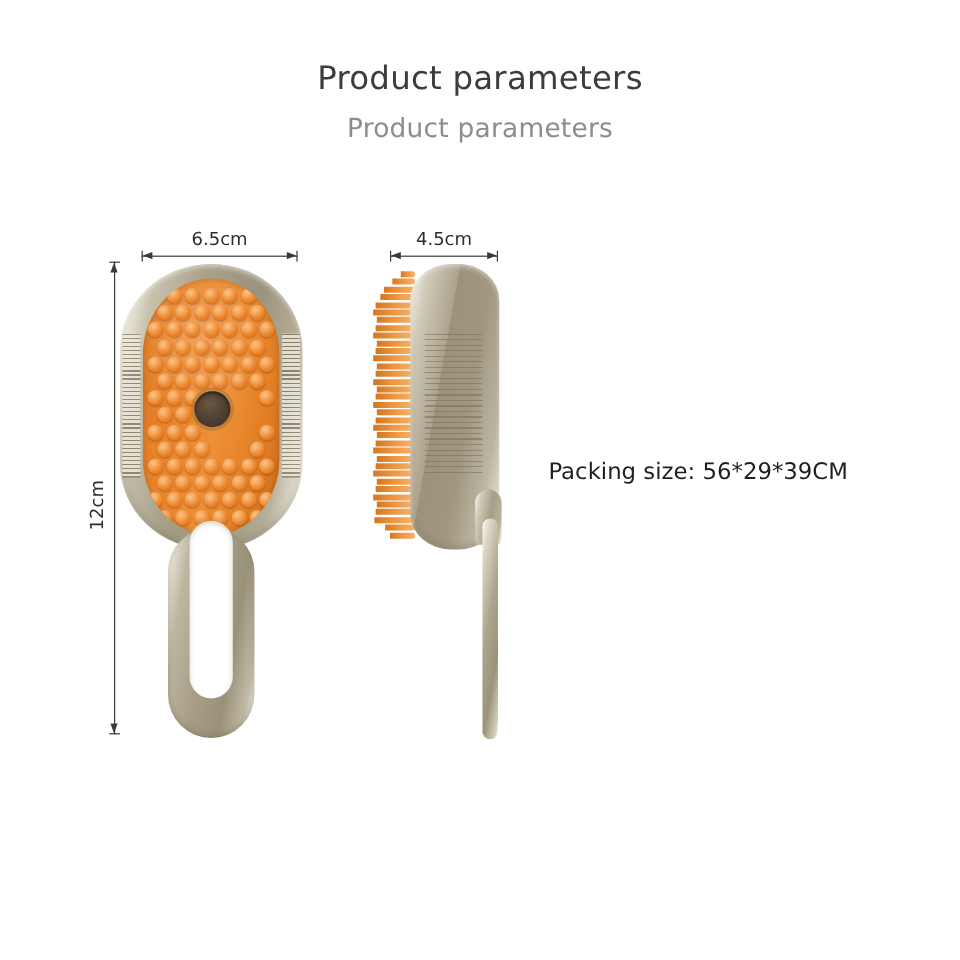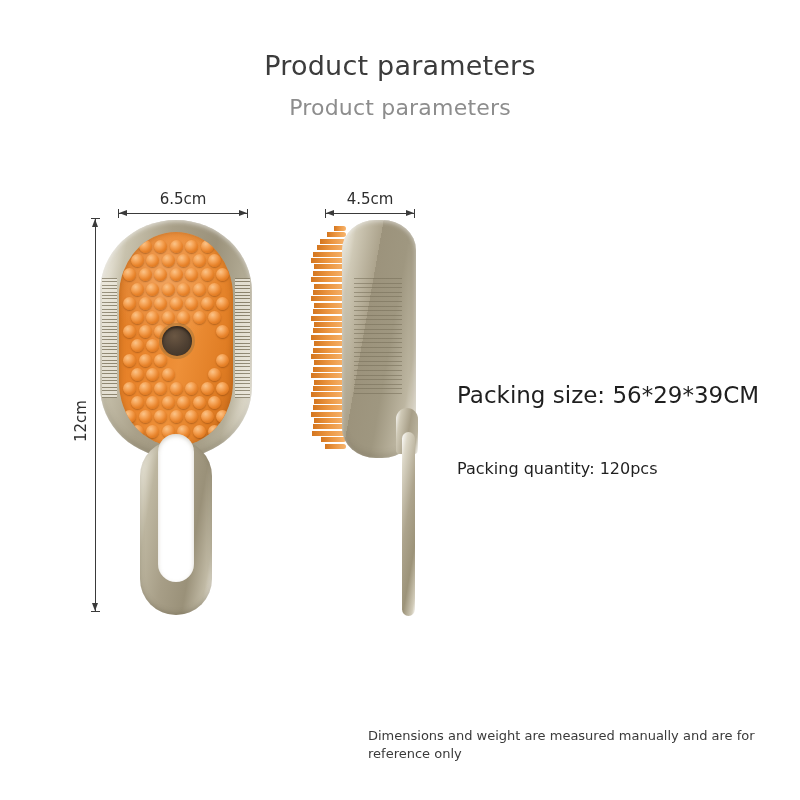--- a/index.html
+++ b/index.html
@@ -117,21 +117,21 @@
   .arrow-v .head.b { bottom: 1px; border-top: 8px solid #3a3a3a; }
 
   
   .spec {
     position: absolute;
     left: 457px;
     color: #1f1f1f;
     white-space: nowrap;
   }
   .spec-1 { top: 310px; font-size: 19px; }
-  .spec-2 { top: 382px; font-size: 23px; }
+  .spec-2 { top: 382px; font-size: 19px; }
   .spec-3 { top: 459px; font-size: 16px; }
 
   .footer {
     position: absolute;
     left: 368px;
     top: 727px;
     width: 408px;
     font-size: 13px;
     line-height: 1.35;
     color: #3a3a3a;
@@ -502,17 +502,15 @@
         <div class="bristle" style="top: 217.6px; left: 13.0664px; width: 20.9336px;"></div>
       </div>
     <div class="side-body">
       <div class="side-ridges"></div>
     </div>
   </div>
   <div class="side-handle-top"></div>
   <div class="side-handle"></div>
 
   <div class="spec spec-2">Packing size: 56*29*39CM</div>
-  <div class="spec spec-3">Packing quantity: 120pcs</div>
-
-  <div class="footer">Dimensions and weight are measured manually and are for reference only</div>
+
 
 </div>
 
 </body></html>

